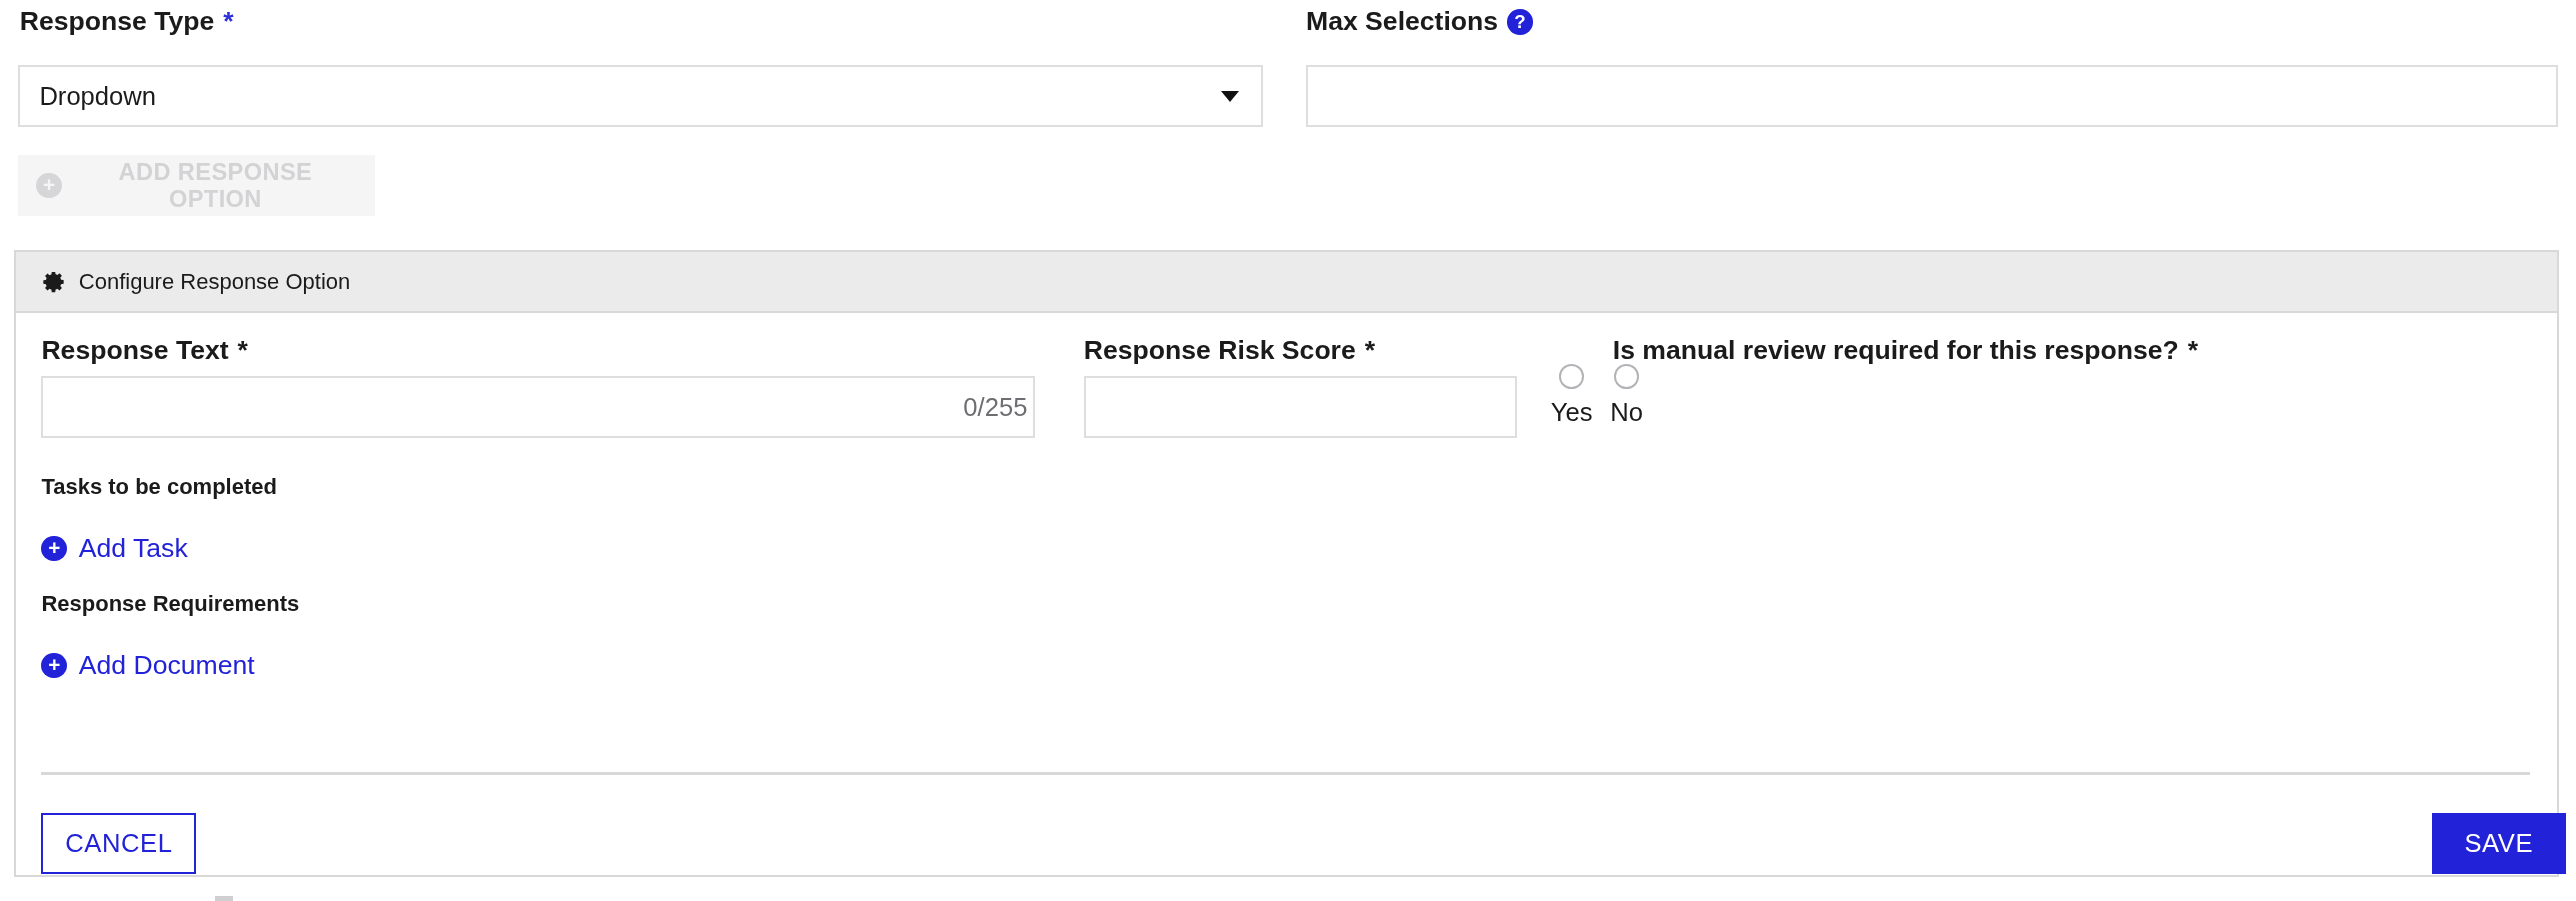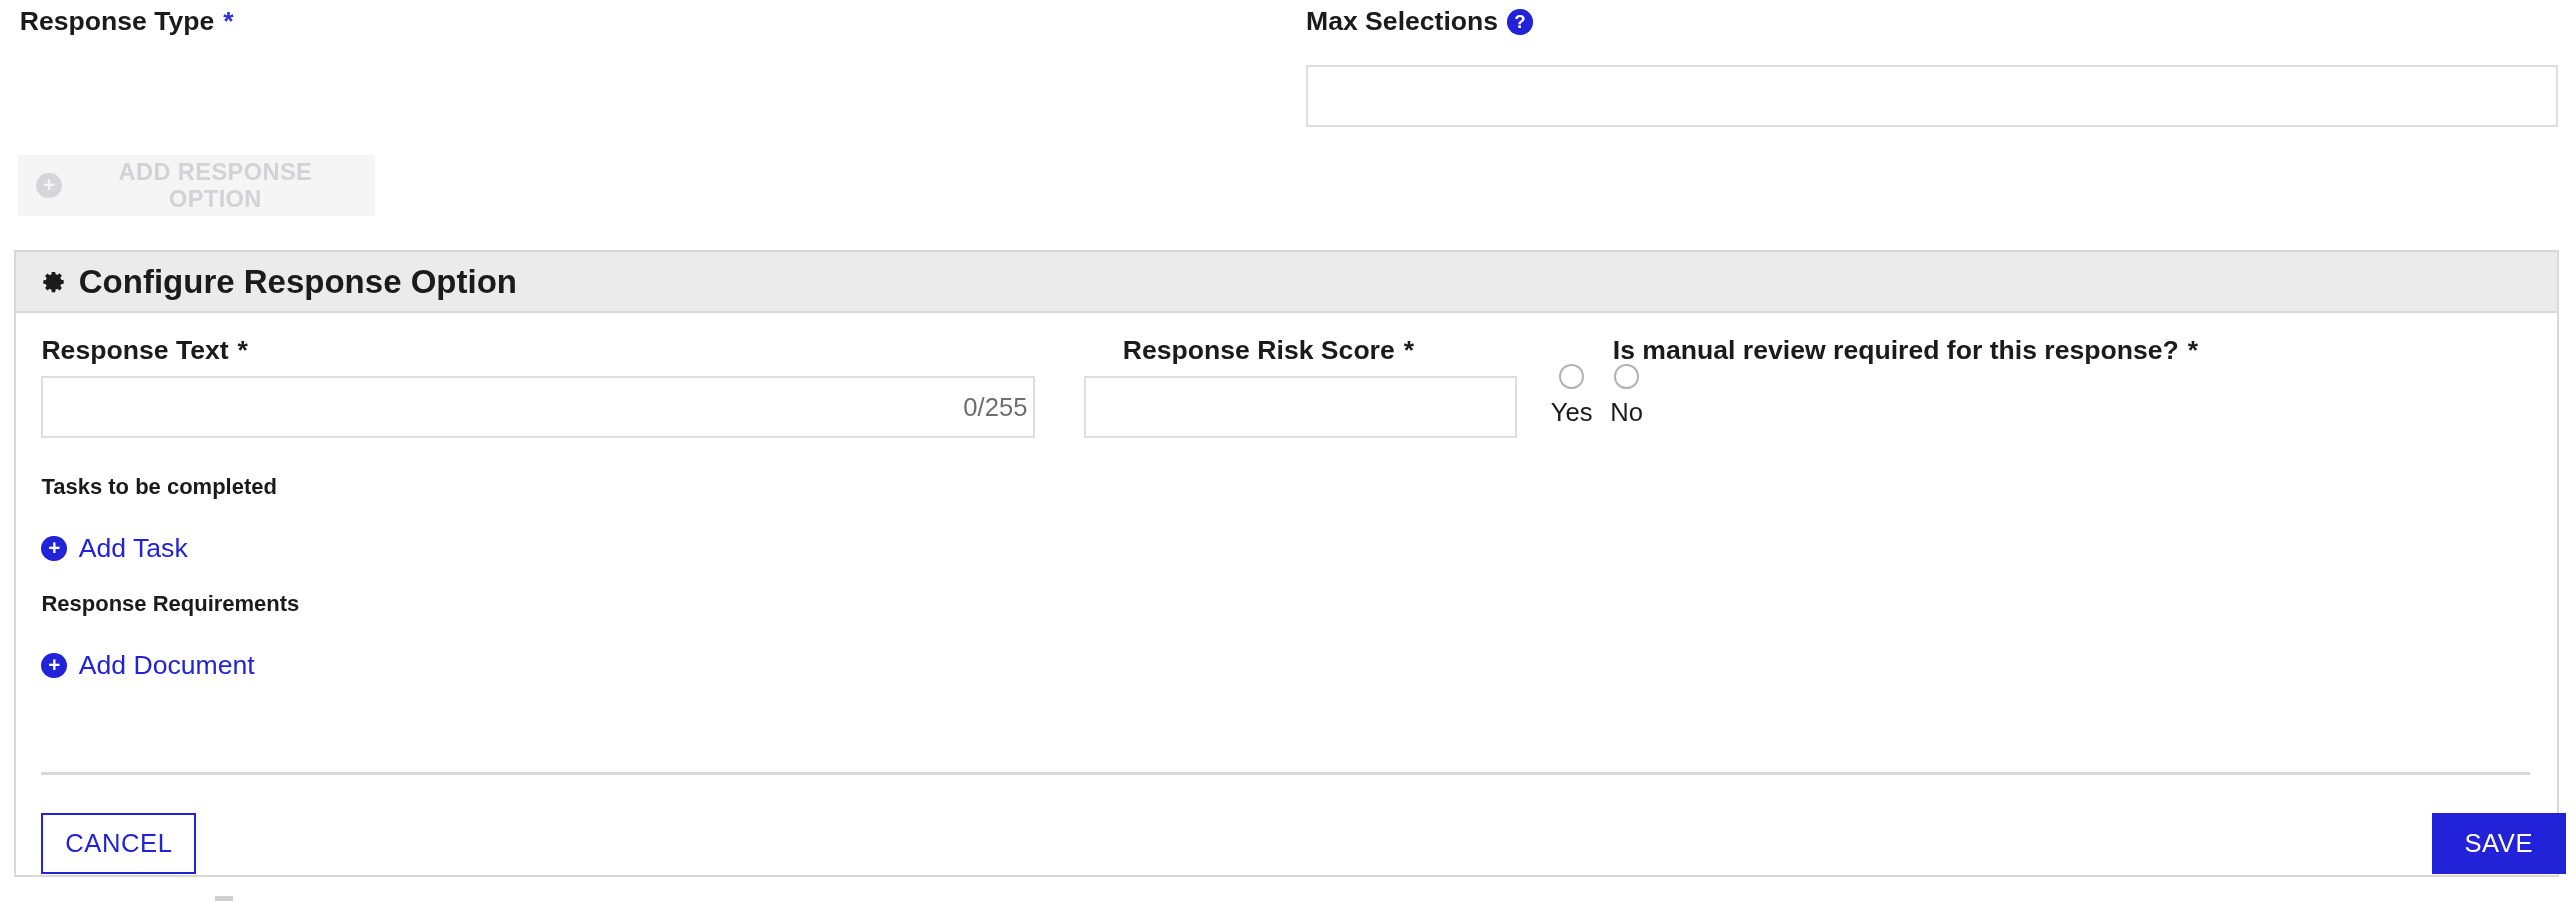--- a/index.html
+++ b/index.html
@@ -132,30 +132,30 @@
     background: #ffffff;
   }
   .panel-header {
     height: 61px;
     background: #ebebeb;
     border-bottom: 2px solid #d8d8d8;
     display: flex;
     align-items: center;
     gap: 11.8px;
     padding-left: 25.6px;
-    font-size: 33px;
-    font-weight: bold;
+    font-size: 22px;
+    font-weight: normal;
     color: #1b1b1b;
   }
   .gear-icon { width: 25.6px; height: 25.6px; display: block; }
 
   .panel-body { position: relative; height: 562px; border-radius: 15px; }
 
   .lbl-response-text  { position: absolute; left: 25.6px;  top: 23.6px; }
-  .lbl-risk-score     { position: absolute; left: 1068px; top: 23.6px; margin-left: 39px; }
+  .lbl-risk-score     { position: absolute; left: 1068px; top: 23.6px; }
   .lbl-manual-review  { position: absolute; left: 1569px; top: 23.6px; margin-left: 28px; }
 
   .in-response-text {
     position: absolute;
     left: 25.6px; top: 63px;
     width: 994px; height: 62px;
     display: flex;
     align-items: center;
     justify-content: flex-end;
     padding-right: 6px;
@@ -259,20 +259,24 @@
 </head>
 <body>
 
 <div class="top-row">
 
   <div class="field-label response-type-label">
     <span>Response Type</span>
     <span class="asterisk-blue">*</span>
   </div>
 
+  <div class="select-box">
+    <span class="select-value">Dropdown</span>
+    <span class="select-caret"></span>
+  </div>
 
   <div class="field-label max-sel-label">
     <span>Max Selections</span>
     <span class="help-icon">?</span>
   </div>
 
   <input class="text-box max-sel-input" type="text" placeholder="" style="">
 
 </div>
 

